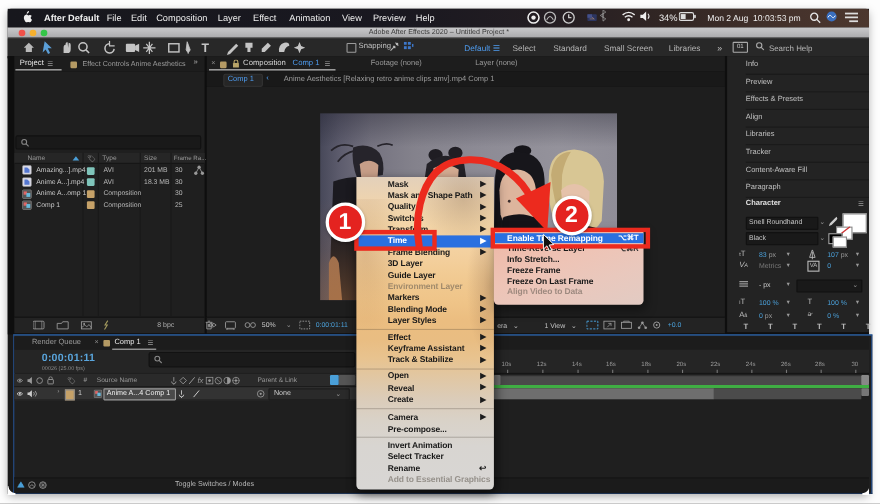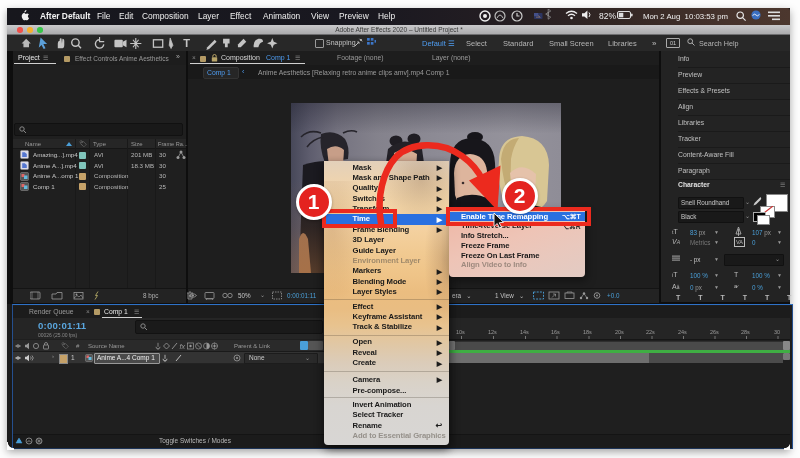--- a/index.html
+++ b/index.html
@@ -52,21 +52,21 @@
       <path d="M3 5.7 Q6.5 2.8 10 5.7" stroke="#eee" stroke-width="1.3" fill="none"></path>
       <circle cx="6.5" cy="8" r="1.3" fill="#eee"></circle>
     </svg>
 </div>
 <div id="spk" class="abs" style="left:582px;top:10px;">
 <svg width="11" height="10" viewBox="0 0 11 10">
       <path d="M0 3.3 h2.4 L5.4 0.5 v8.6 L2.4 6.4 H0 z" fill="#eee"></path>
       <path d="M7 2.5 Q9 4.7 7 7" stroke="#eee" fill="none" stroke-width="1"></path>
     </svg>
 </div>
-<div class="abs tx" style="left:599px;top:11px;font-size:8.5px;color:#eee;">82%</div>
+<div class="abs tx" style="left:599px;top:11px;font-size:8.5px;color:#eee;">34%</div>
 <div id="batt" class="abs" style="left:617px;top:11px;">
 <svg width="16" height="9" viewBox="0 0 16 9">
       <rect x="0.5" y="0.5" width="13" height="7" rx="1.5" fill="none" stroke="#ddd"></rect>
       <rect x="1.8" y="1.8" width="4.5" height="4.5" fill="#ddd"></rect>
       <rect x="14" y="2.5" width="1.6" height="3" rx="0.8" fill="#ddd"></rect>
     </svg>
 </div>
 <div class="abs tx" style="left:643px;top:11.5px;font-size:7.8px;color:#f0f0f0;">Mon 2 Aug&nbsp;&nbsp;10:03:53 pm</div>
 <div class="abs" style="left:736px;top:11px;">
     <svg width="11" height="11" viewBox="0 0 11 11">
@@ -655,21 +655,21 @@
   <div class="mi">Rename<span class="arr" style="font-size:8px;">↩</span></div>
   <div class="mi mgrey">Add to Essential Graphics</div>
 </div>
 <div id="submenu">
   <div style="height:3.5px;"></div>
   <div class="si" style="background:#2a70e0;color:#fff;">Enable Time Remapping<span class="sc" style="color:#fff;font-size:6.8px;right:4px;top:0.5px;">⌥⌘T</span></div>
   <div class="si">Time-Reverse Layer<span class="sc" style="font-size:6.8px;right:4px;top:0.5px;color:#2a2a2a;">⌥⌘R</span></div>
   <div class="si">Info Stretch...</div>
   <div class="si">Freeze Frame</div>
   <div class="si">Freeze On Last Frame</div>
-  <div class="si mgrey">Align Video to Info</div>
+  <div class="si mgrey">Align Video to Data</div>
 </div>
 
 <div id="annot">
 
   <div class="abs" style="left:322px;top:208.5px;width:67px;height:11px;border:4px solid #ec2a1e;z-index:5;"></div>
 
   <div class="abs" style="left:446px;top:207px;width:136.5px;height:11px;border:4px solid #ec2a1e;z-index:5;"></div>
 
   <svg class="abs" style="left:0;top:0;z-index:6;pointer-events:none;" width="800" height="458" viewBox="0 0 800 458">
     <path d="M 381 223 C 376.5 197, 383 171, 396 157 C 410 142.5, 441 140.5, 462 156 C 472.5 163.5, 479 172, 483 181" fill="none" stroke="#ec2a1e" stroke-width="6.5" stroke-linecap="round"></path>

